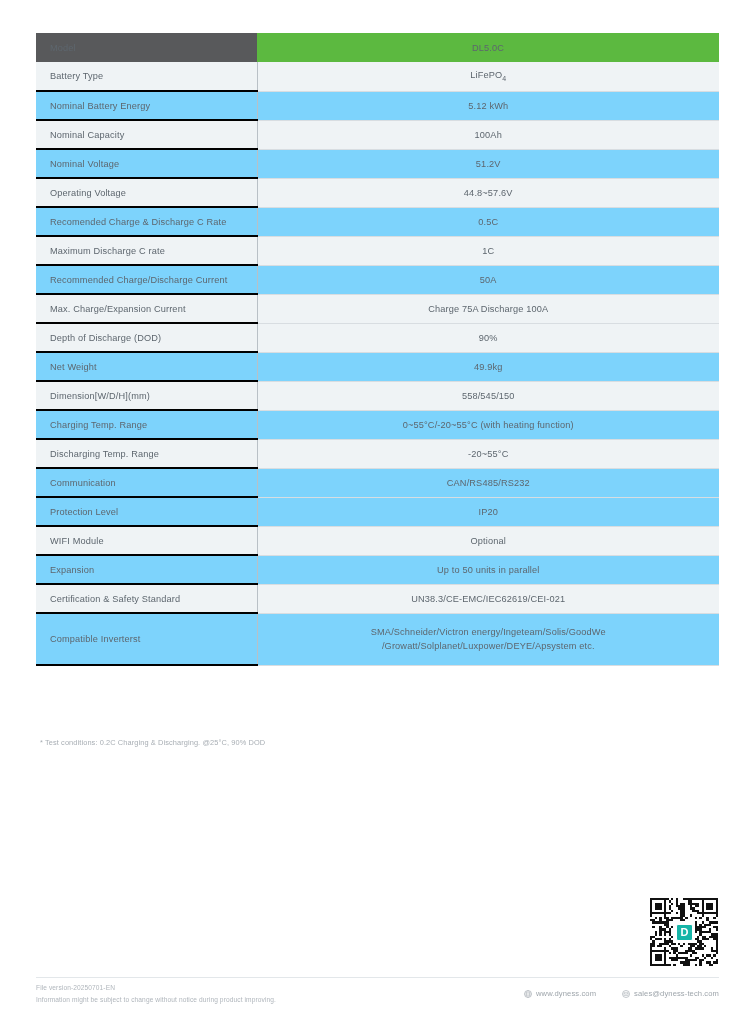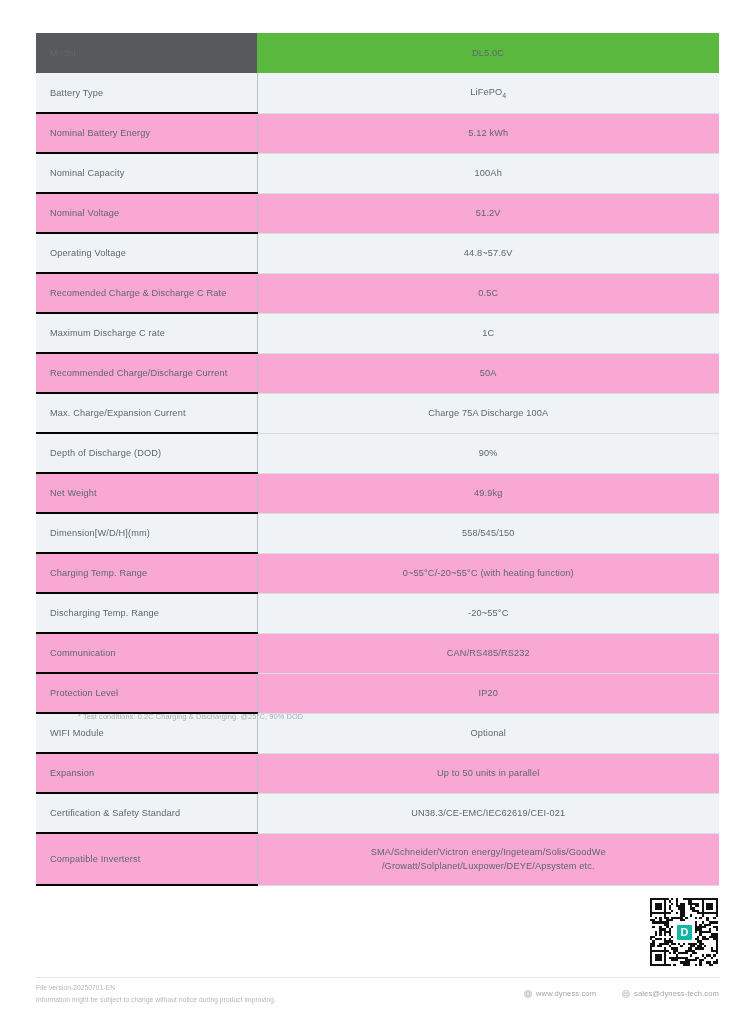--- a/index.html
+++ b/index.html
@@ -22,21 +22,21 @@
     left: 36px;
     top: 33px;
     width: 683px;
     border-collapse: collapse;
     table-layout: fixed;
   }
   .spec-table col.c-label { width: 221px; }
   .spec-table col.c-value { width: 462px; }
 
   .spec-table th, .spec-table td {
-    height: 40px;
+    height: 29px;
     padding: 0 14px;
     font-size: 9.2px;
     font-weight: 400;
     letter-spacing: 0.15px;
     color: #5d666e;
     vertical-align: middle;
   }
   .hdr-label {
     background: #58595b;
     color: #ffffff;
@@ -56,43 +56,42 @@
   tbody tr td.cell-label {
     text-align: left;
     border-bottom: 2px solid #000000;
   }
   tbody tr td.cell-value {
     text-align: center;
     border-bottom: 1px solid #d8dde1;
     border-left: 1px solid #b9c0c6;
   }
   tbody tr.alt td { background: #eff3f5; }
-  tbody tr.plain td { background: #f9a8d4; }
+  tbody tr.plain td { background: #7dd3fc; }
   tbody tr.tall td { height: 52px; line-height: 1.55; }
   .sup-star {
     font-size: 8px;
     vertical-align: super;
     color: #8d959c;
     margin-left: 2px;
   }
   .sub-4 {
     font-size: 7px;
     vertical-align: sub;
   }
   .val-two-line { white-space: pre-line; }
 
   
   .footnote {
     position: absolute;
     left: 40px;
-    top: 712px;
+    top: 738px;
     font-size: 7.4px;
     color: #a8aeb4;
     letter-spacing: 0.1px;
-    margin-left: 38px;
   }
 
   
   .qr-wrap {
     position: absolute;
     left: 650px;
     top: 898px;
     width: 68px; height: 68px;
   }
   .qr-wrap svg { display: block; width: 68px; height: 68px; }

